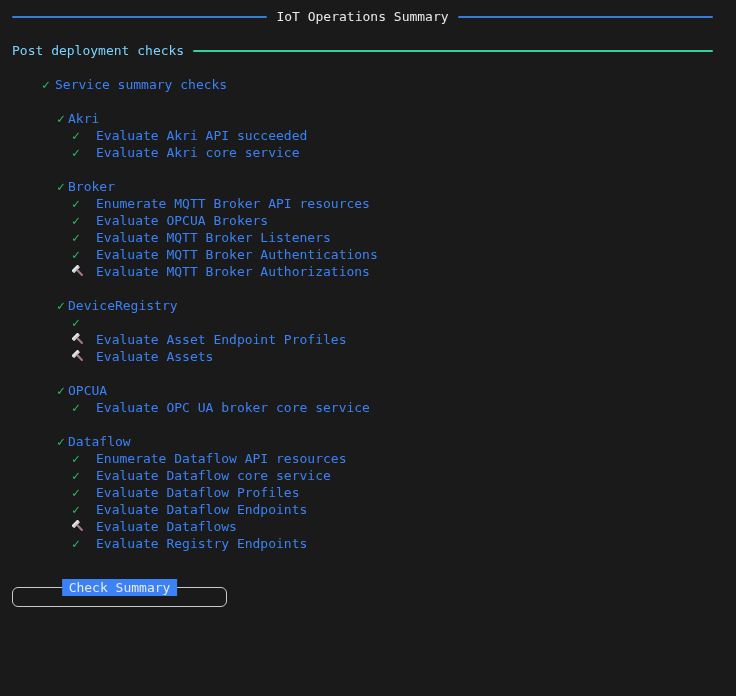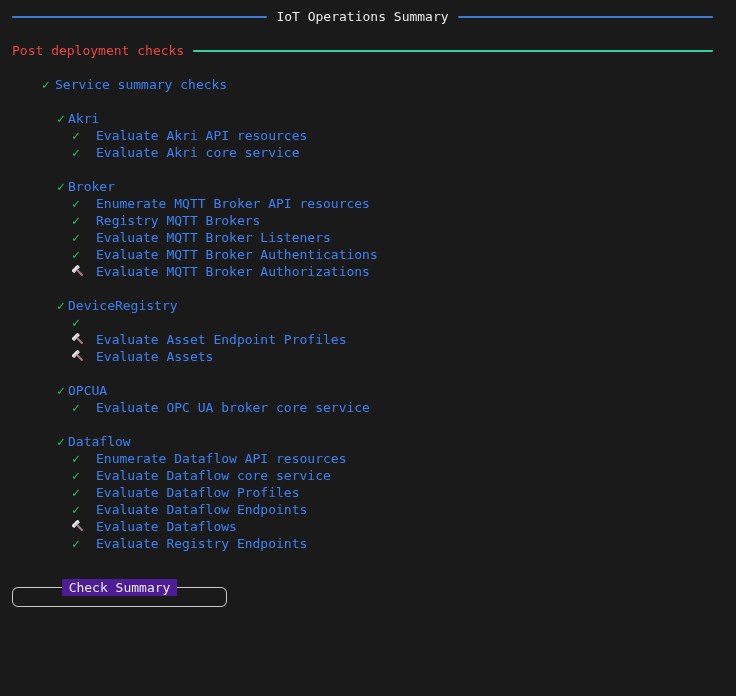--- a/index.html
+++ b/index.html
@@ -20,21 +20,21 @@
   }
   .row { height: 17px; display: flex; align-items: center; white-space: pre; }
   .spacer { height: 17px; }
 
   
   .rule-row { margin: 0 23px 0 12px; }
   .rule { flex: 1; height: 2px; border-radius: 1px; }
   .rule-blue { background: #3a7bd5; }
   .rule-teal { background: #2fd3a0; }
   .rule-title { padding: 0 9px; color: #e9e9e9; }
-  .rule-label { padding-right: 9px; color: #ef4444; }
+  .rule-label { padding-right: 9px; color: #7dd3fc; }
 
   
   #tree .lv1 { padding-left: 42px; }
   #tree .lv2 { padding-left: 57px; }
   #tree .lv3 { padding-left: 72px; }
   .icon-cell { display: inline-flex; align-items: center; flex: none; }
   .lv1 .icon-cell { width: 13px; }
   .lv2 .icon-cell { width: 11px; }
   .lv3 .icon-cell { width: 24px; }
   .ck { color: #2abd6a; font-weight: bold; }
@@ -48,21 +48,21 @@
     box-sizing: border-box;
     border: 1px solid #c9c9c9;
     border-radius: 6px;
     padding: 9px 10px 9px 10px;
   }
   #summary-title {
     position: absolute;
     top: -9px;
     left: 50%;
     transform: translateX(-50%);
-    background: #4c1d95;
+    background: #3b82f6;
     padding: 0 7px;
     color: #e9e9e9;
     line-height: 17px;
     white-space: pre;
   }
   .sum-line { height: 17px; line-height: 17px; white-space: pre; }
   .sum-green { color: #2abd6a; }
   .sum-white { color: #e7e7e7; }
 </style>
 </head>
@@ -80,26 +80,26 @@
   <span class="rule-label">Post deployment checks</span>
   <div class="rule rule-teal"></div>
 </div>
 
 <div class="spacer"></div>
 
 <div id="tree">
     <div class="row lv1"><span class="icon-cell"><span class="ck" style="color: rgb(42, 189, 106);">✓</span></span><span class="label">Service summary checks</span></div>
     <div class="spacer"></div>
     <div class="row lv2"><span class="icon-cell"><span class="ck" style="color: rgb(42, 189, 106);">✓</span></span><span class="label">Akri</span></div>
-    <div class="row lv3"><span class="icon-cell"><span class="ck" style="color: rgb(42, 189, 106);">✓</span></span><span class="label">Evaluate Akri API resources</span></div>
+    <div class="row lv3"><span class="icon-cell"><span class="ck" style="color: rgb(42, 189, 106);">✓</span></span><span class="label">Evaluate Akri API succeeded</span></div>
     <div class="row lv3"><span class="icon-cell"><span class="ck" style="color: rgb(42, 189, 106);">✓</span></span><span class="label">Evaluate Akri core service</span></div>
     <div class="spacer"></div>
     <div class="row lv2"><span class="icon-cell"><span class="ck" style="color: rgb(42, 189, 106);">✓</span></span><span class="label">Broker</span></div>
     <div class="row lv3"><span class="icon-cell"><span class="ck" style="color: rgb(42, 189, 106);">✓</span></span><span class="label">Enumerate MQTT Broker API resources</span></div>
-    <div class="row lv3"><span class="icon-cell"><span class="ck" style="color: rgb(42, 189, 106);">✓</span></span><span class="label">Registry MQTT Brokers</span></div>
+    <div class="row lv3"><span class="icon-cell"><span class="ck" style="color: rgb(42, 189, 106);">✓</span></span><span class="label">Evaluate OPCUA Brokers</span></div>
     <div class="row lv3"><span class="icon-cell"><span class="ck" style="color: rgb(42, 189, 106);">✓</span></span><span class="label">Evaluate MQTT Broker Listeners</span></div>
     <div class="row lv3"><span class="icon-cell"><span class="ck" style="color: rgb(42, 189, 106);">✓</span></span><span class="label">Evaluate MQTT Broker Authentications</span></div>
     <div class="row lv3"><span class="icon-cell"><svg width="13" height="13" viewBox="0 0 14 14">
           <g transform="rotate(-45 7 7)">
             <rect x="2.3" y="1.1" width="9.2" height="3.9" rx="0.9" fill="#cfcfcf"></rect>
             <rect x="2.3" y="1.1" width="9.2" height="1.7" rx="0.8" fill="#e8e8e8"></rect>
             <rect x="5.9" y="4.6" width="2.3" height="8.7" rx="1.1" fill="#a5798f"></rect>
           </g>
         </svg></span><span class="label">Evaluate MQTT Broker Authorizations</span></div>
     <div class="spacer"></div>

